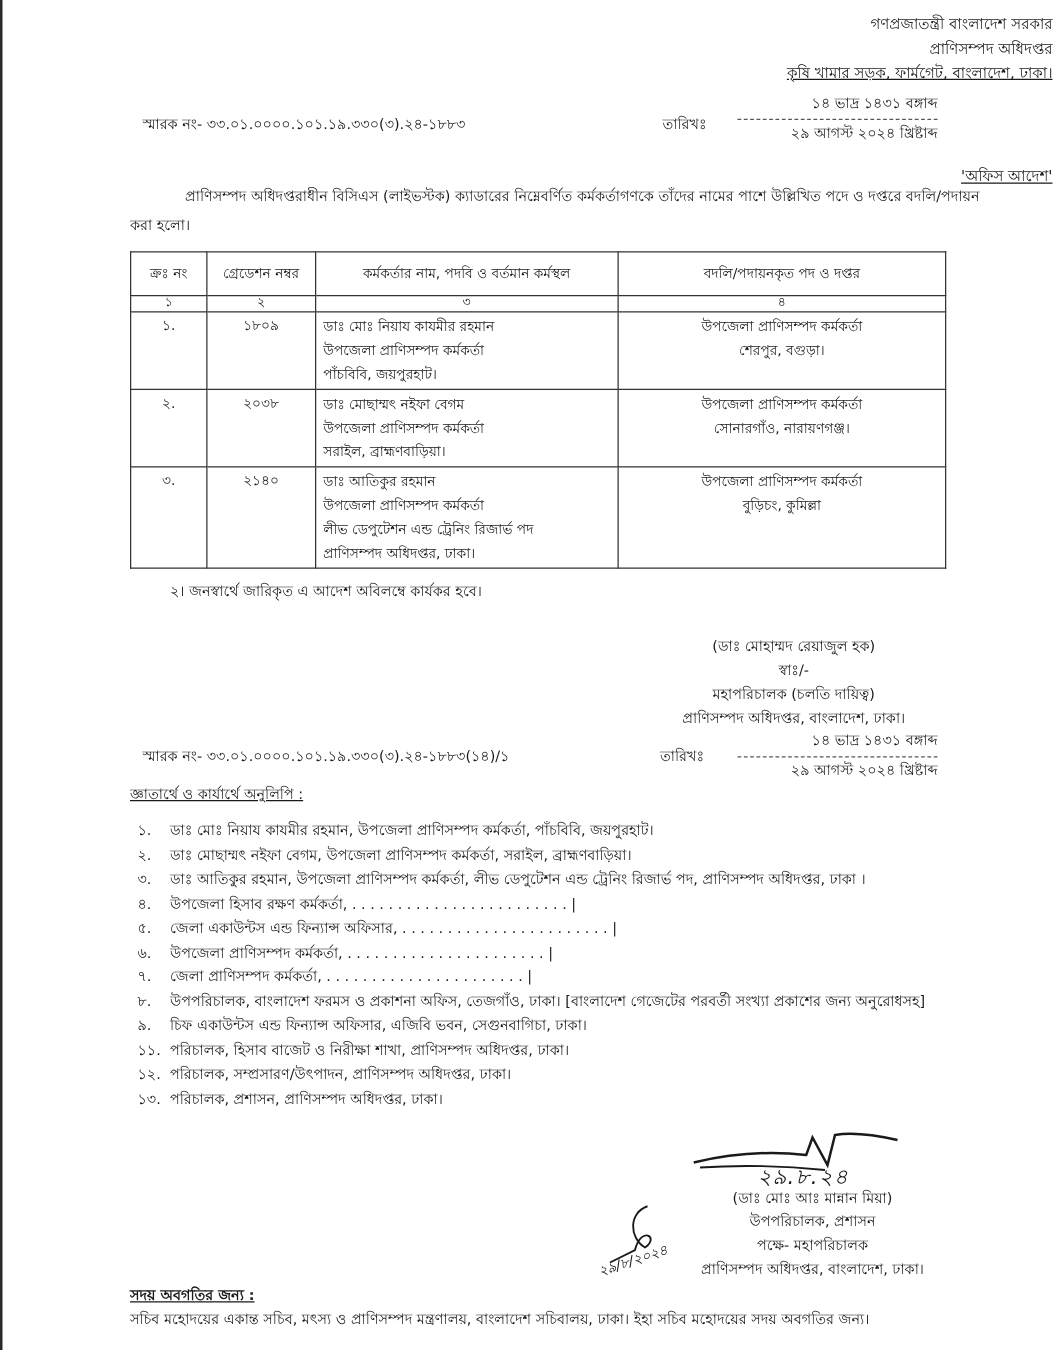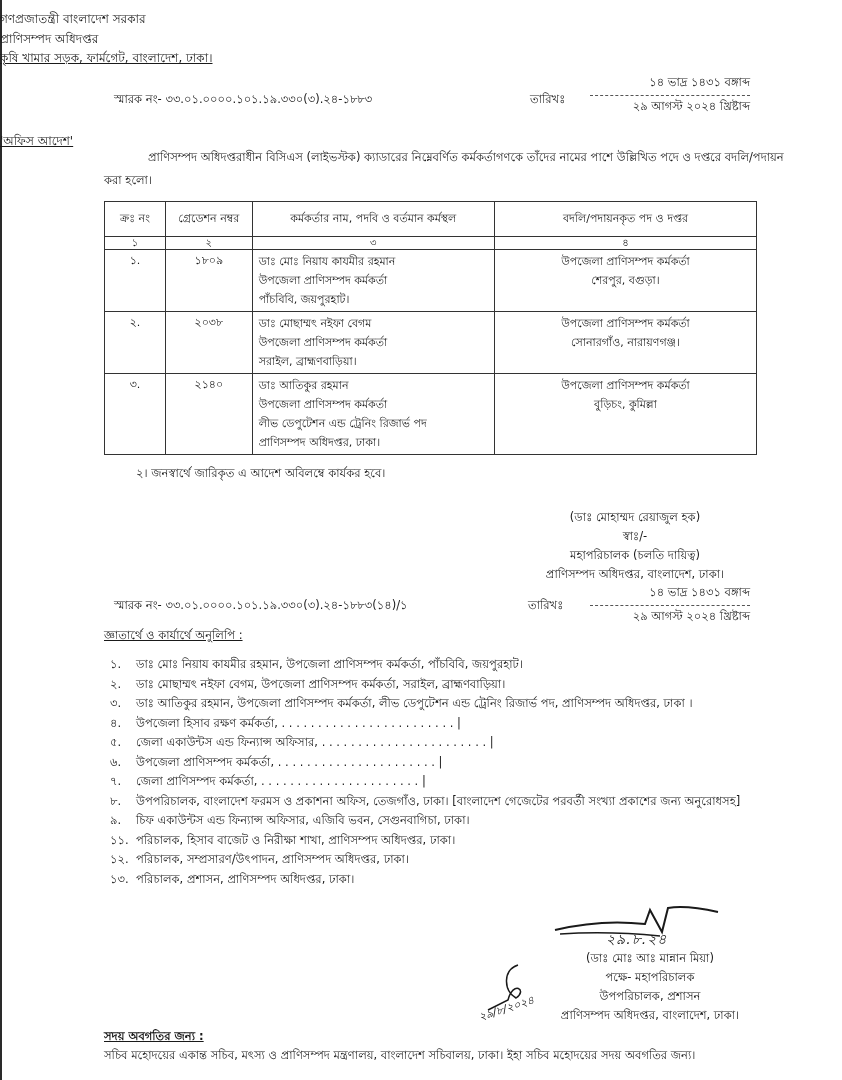--- a/index.html
+++ b/index.html
@@ -5,21 +5,21 @@
   html, body { margin: 0; padding: 0; }
   body {
     width: 842px; height: 1080px; position: relative; overflow: hidden;
     background: #ffffff; color: #1a1a1a;
     font-family: "DejaVu Sans", "Liberation Sans", sans-serif;
     font-size: 11.5px;
   }
   .edge { position: absolute; left: 0; top: 0; width: 2px; height: 1080px; background: #2a2a2a; }
   .abs { position: absolute; white-space: nowrap; }
   .u { text-decoration: underline; }
-  .head { left: 0; width: 842px; text-align: left; font-size: 12px; }
+  .head { left: 0; width: 842px; text-align: right; font-size: 12px; }
   .dotline { border-bottom: 1px dashed #555; }
   .date-block { position: absolute; width: 160px; text-align: right; font-size: 11.5px; }
   table.t {
     position: absolute; left: 104px; top: 201px; width: 653px;
     border-collapse: collapse; font-size: 11px;
   }
   table.t td, table.t th {
     border: 1px solid #333; padding: 2px 6px; vertical-align: top; font-weight: normal;
   }
   table.t th { height: 30px; vertical-align: middle; text-align: center; }
@@ -185,26 +185,26 @@
   <div class="cc-item">
       <span class="cc-num">১৩.</span>
       <span class="cc-text">পরিচালক, প্রশাসন, প্রাণিসম্পদ অধিদপ্তর, ঢাকা।</span>
     </div>
 </div>
 
 <svg class="scribble" style="left:550px; top:902px;" width="190" height="50" viewBox="0 0 190 50">
   <path d="M5 28 C 30 22, 60 18, 95 22 L 100 8 L 112 30 L 118 6 C 130 4, 150 6, 168 10" fill="none" stroke="#1a1a1a" stroke-width="2"></path>
   <path d="M10 32 C 40 30, 70 30, 110 34" fill="none" stroke="#1a1a1a" stroke-width="1.5"></path>
 </svg>
-<div class="abs" style="left:606px; top:928px; font-size:14px; font-style:italic; letter-spacing:1px;">২৯.৮.২৪</div>
+<div class="abs" style="left:606px; top:928px; font-size:17px; font-style:italic; letter-spacing:1px;">২৯.৮.২৪</div>
 
 <div class="sign" style="left:520px; top:922px; width:260px;margin-top:27px;">
   <div>(ডাঃ মোঃ আঃ মান্নান মিয়া)</div>
+  <div>উপপরিচালক, প্রশাসন</div>
   <div>পক্ষে- মহাপরিচালক</div>
-  <div>উপপরিচালক, প্রশাসন</div>
   <div>প্রাণিসম্পদ অধিদপ্তর, বাংলাদেশ, ঢাকা।</div>
 </div>
 
 <svg class="scribble" style="left:478px; top:960px;" width="80" height="60" viewBox="0 0 80 60">
   <path d="M40 5 C 25 10, 25 30, 38 38 C 50 30, 35 20, 30 40 L 10 50" fill="none" stroke="#1a1a1a" stroke-width="1.5"></path>
 </svg>
 <div class="abs" style="left:478px; top:1000px; font-size:11px; font-style:italic; transform:rotate(-18deg);">২৯/৮/২০২৪</div>
 
 <div class="abs" style="left:104px; top:1028px; font-weight:bold;">
   <span class="u">সদয় অবগতির জন্য :</span>

